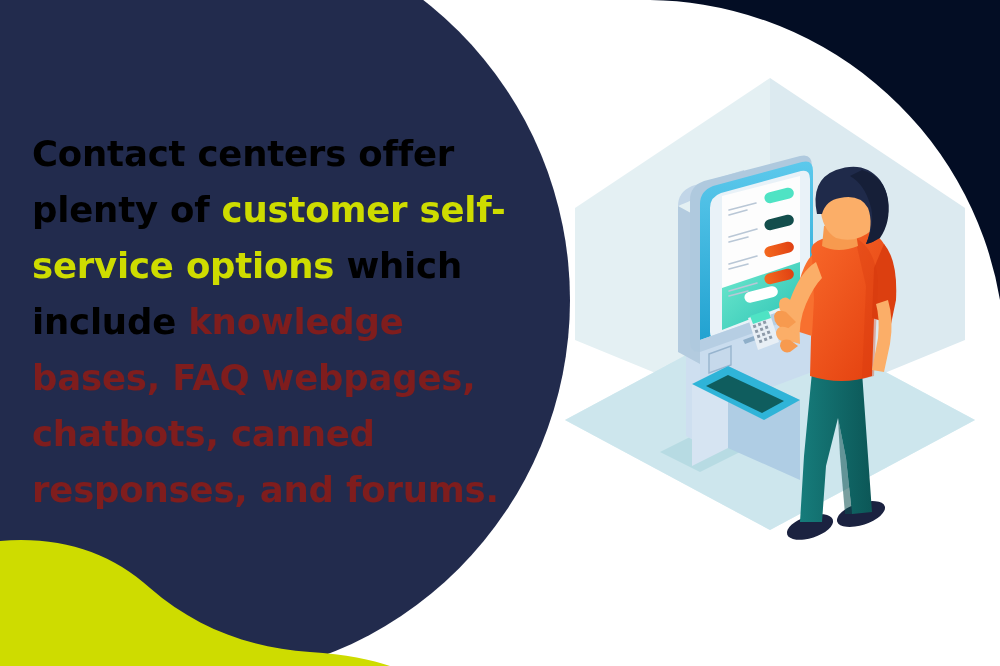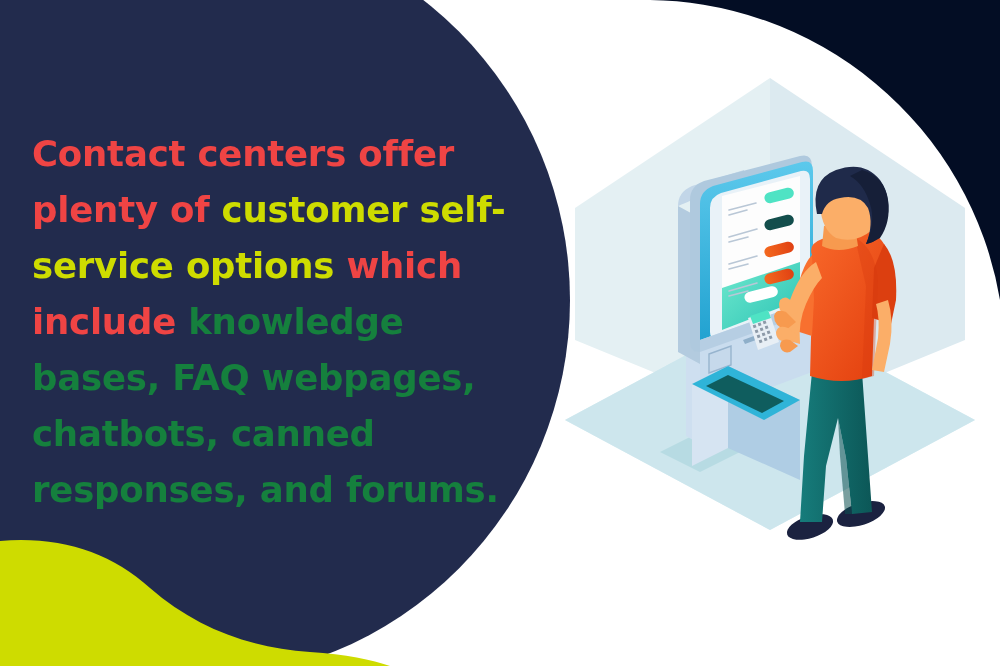--- a/index.html
+++ b/index.html
@@ -26,22 +26,22 @@
     z-index:40;
     font-family:"DejaVu Sans", sans-serif;
     font-weight:700;
     font-size:35.5px;
     line-height:56px;
     letter-spacing:-0.2px;
     color:#FFFFFF;
     -webkit-font-smoothing:antialiased;
   }
   #headline .hl-yellow { color:#CEDC00; }
-  #headline .hl-blue   { color:#15803d; }
-  #headline .hl-white  { color:#ef4444; }
+  #headline .hl-blue   { color:#7f1d1d; }
+  #headline .hl-white  { color:#000000; }
   #headline span { white-space:normal; }
 </style>
 </head>
 <body>
 
 <div id="stage">
 
   <svg id="art" viewBox="0 0 1000 666" xmlns="http://www.w3.org/2000/svg">
     <defs>
       <linearGradient id="gMint" x1="0" y1="0" x2="1" y2="1">

